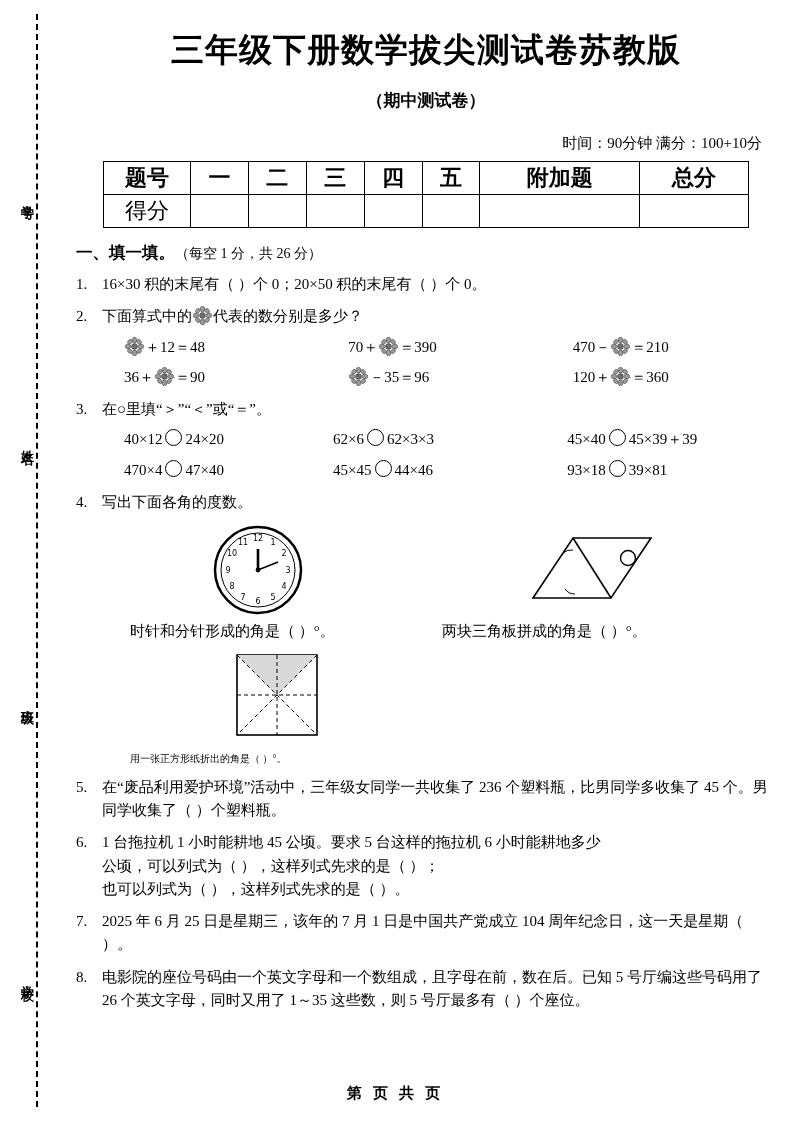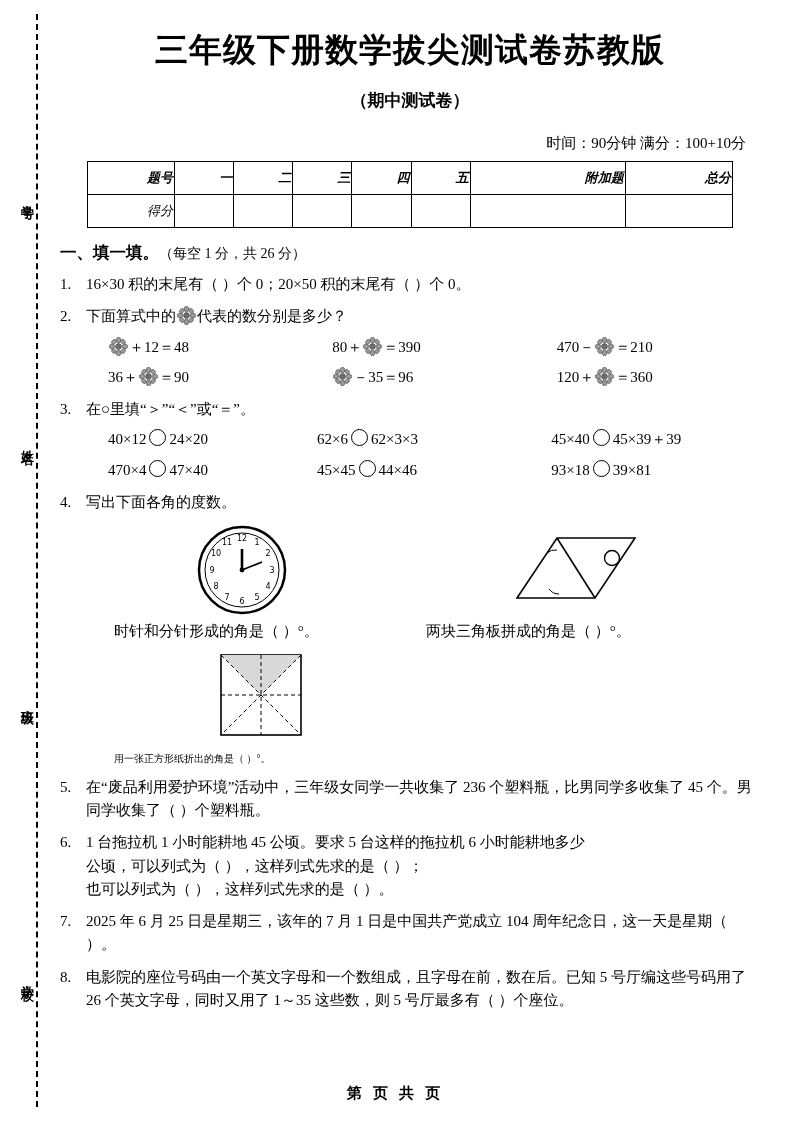--- a/index.html
+++ b/index.html
@@ -46,21 +46,21 @@
     font-family: "DejaVu Sans", sans-serif;
     font-weight: bold;
   }
   .sl-1 { top: 195px; }
   .sl-2 { top: 440px; }
   .sl-3 { top: 700px; }
   .sl-4 { top: 975px; }
 
   .content {
     position: absolute;
-    left: 60px;
+    left: 76px;
     top: 0;
     width: 700px;
   }
   h1.title {
     margin: 0;
     padding-top: 28px;
     text-align: center;
     font-family: "DejaVu Sans", sans-serif;
     font-weight: bold;
     font-size: 33px;
@@ -81,25 +81,24 @@
     font-size: 15px;
   }
   table.score-table {
     margin: 8px auto 0 auto;
     border-collapse: collapse;
     width: 646px;
   }
   table.score-table td {
     border: 1px solid #000;
     height: 30px;
-    text-align: right;
-    font-size: 13px;
-    font-family: "DejaVu Sans", sans-serif;
-    font-weight: bold;
-    font-style: italic;
+    text-align: center;
+    font-size: 22px;
+    font-family: "DejaVu Sans", sans-serif;
+    font-weight: bold;
   }
   table.score-table td.head {
     width: 84px;
   }
   table.score-table tr.row-blank td {
     font-weight: normal;
   }
   .section-title {
     margin-top: 14px;
     font-size: 16.5px;
@@ -282,21 +281,21 @@
                     <ellipse cx="10" cy="16.8" rx="2.4" ry="3"></ellipse>
                     <ellipse cx="3.2" cy="10" rx="3" ry="2.4"></ellipse>
                     <ellipse cx="16.8" cy="10" rx="3" ry="2.4"></ellipse>
                     <ellipse cx="5.1" cy="5.1" rx="2.8" ry="2.1" transform="rotate(-45 5.1 5.1)"></ellipse>
                     <ellipse cx="14.9" cy="5.1" rx="2.8" ry="2.1" transform="rotate(45 14.9 5.1)"></ellipse>
                     <ellipse cx="5.1" cy="14.9" rx="2.8" ry="2.1" transform="rotate(45 5.1 14.9)"></ellipse>
                     <ellipse cx="14.9" cy="14.9" rx="2.8" ry="2.1" transform="rotate(-45 14.9 14.9)"></ellipse>
                   </g>
                   <circle cx="10" cy="10" r="3.1" fill="#6e6e6e" stroke="#3a3a3a" stroke-width="0.6"></circle>
                 </svg></span><span>＋12＝48</span></div>
-          <div><span>80＋</span><span class="flower"><svg viewBox="0 0 20 20" width="19" height="19">
+          <div><span>70＋</span><span class="flower"><svg viewBox="0 0 20 20" width="19" height="19">
                   <g fill="#9a9a9a" stroke="#4a4a4a" stroke-width="0.6">
                     <ellipse cx="10" cy="3.2" rx="2.4" ry="3"></ellipse>
                     <ellipse cx="10" cy="16.8" rx="2.4" ry="3"></ellipse>
                     <ellipse cx="3.2" cy="10" rx="3" ry="2.4"></ellipse>
                     <ellipse cx="16.8" cy="10" rx="3" ry="2.4"></ellipse>
                     <ellipse cx="5.1" cy="5.1" rx="2.8" ry="2.1" transform="rotate(-45 5.1 5.1)"></ellipse>
                     <ellipse cx="14.9" cy="5.1" rx="2.8" ry="2.1" transform="rotate(45 14.9 5.1)"></ellipse>
                     <ellipse cx="5.1" cy="14.9" rx="2.8" ry="2.1" transform="rotate(45 5.1 14.9)"></ellipse>
                     <ellipse cx="14.9" cy="14.9" rx="2.8" ry="2.1" transform="rotate(-45 14.9 14.9)"></ellipse>
                   </g>

